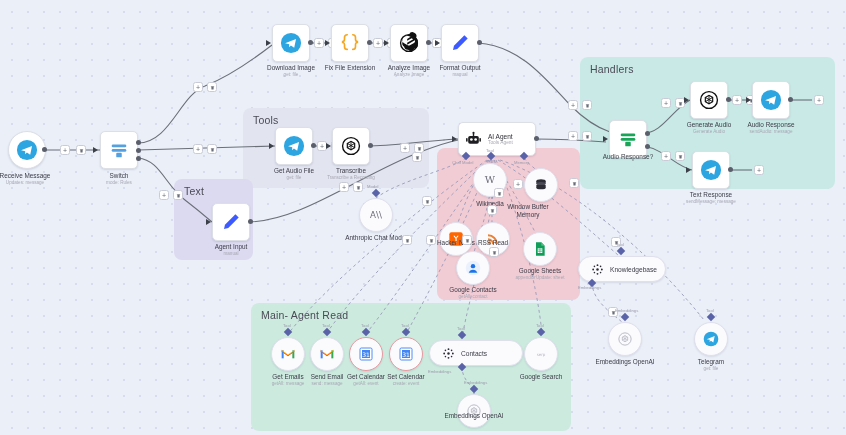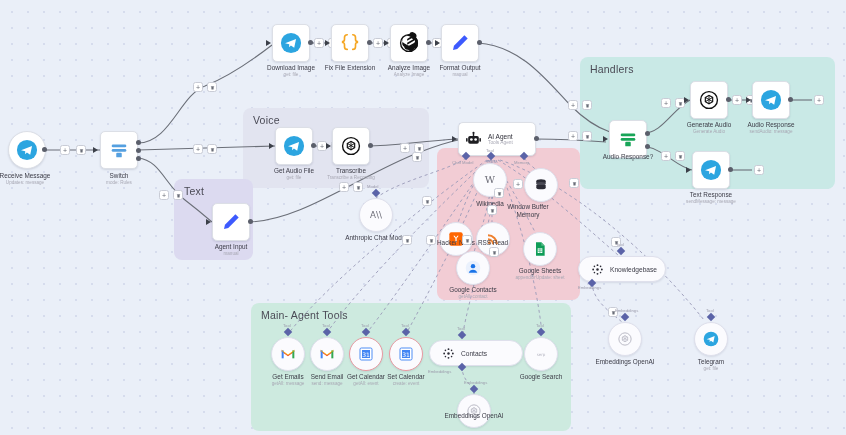--- a/index.html
+++ b/index.html
@@ -135,31 +135,31 @@
   }
   .chip svg { width: 5px; height: 5px; }
 </style>
 </head>
 <body>
 
 <div id="canvas">
 
 
   <div class="group g-voice" style="left:243px; top:108px; width:186px; height:80px;">
-    <span class="group-title">Voice</span>
+    <span class="group-title">Tools</span>
   </div>
 
   <div class="group g-text" style="left:174px; top:179px; width:79px; height:81px;">
     <span class="group-title">Text</span>
   </div>
 
   <div class="group g-agent" style="left:437px; top:148px; width:143px; height:152px;"></div>
 
   <div class="group g-tools" style="left:251px; top:303px; width:320px; height:128px;">
-    <span class="group-title">Main- Agent Tools</span>
+    <span class="group-title">Main- Agent Read</span>
   </div>
 
   <div class="group g-handler" style="left:580px; top:57px; width:255px; height:132px;">
     <span class="group-title">Handlers</span>
   </div>
 
   <svg class="edges">
 
     <path class="edge" d="M43,150 L103,150"></path>
 

